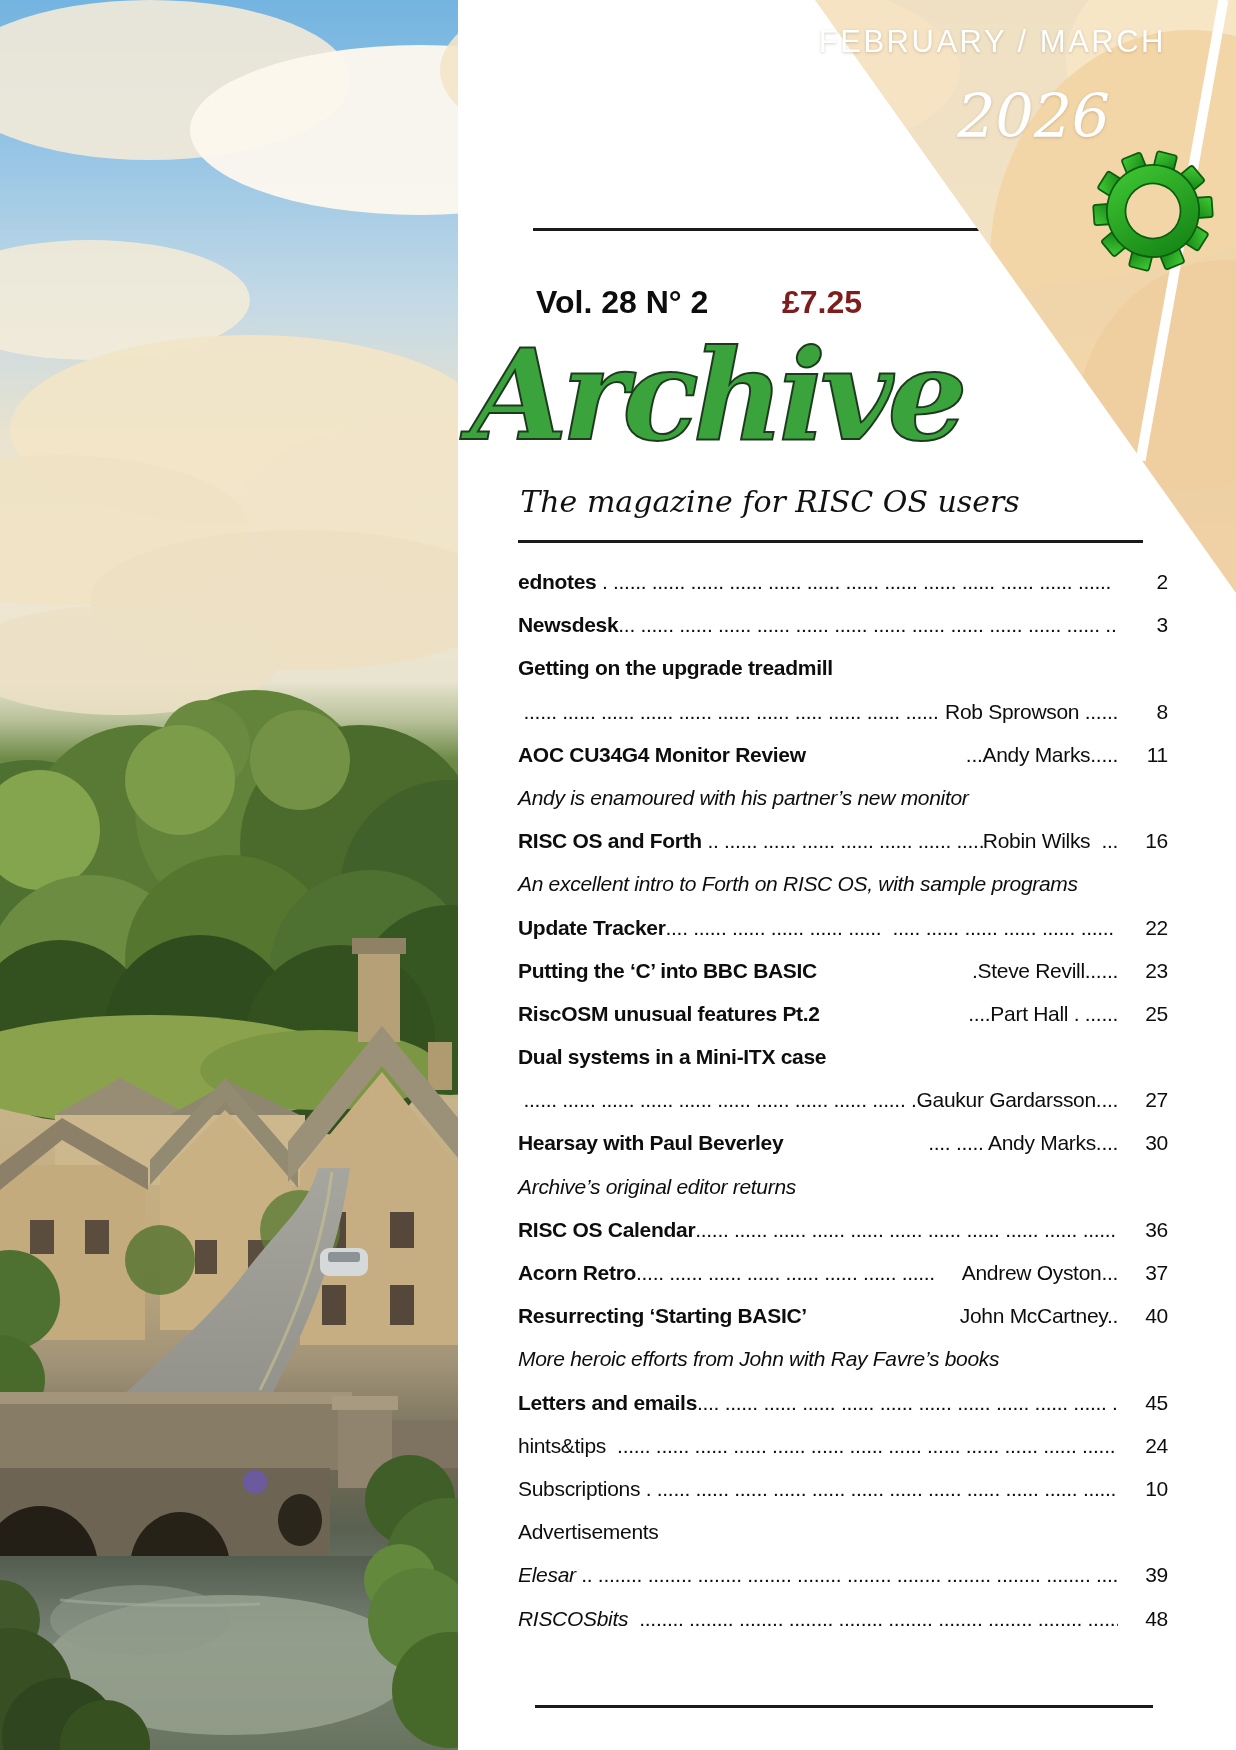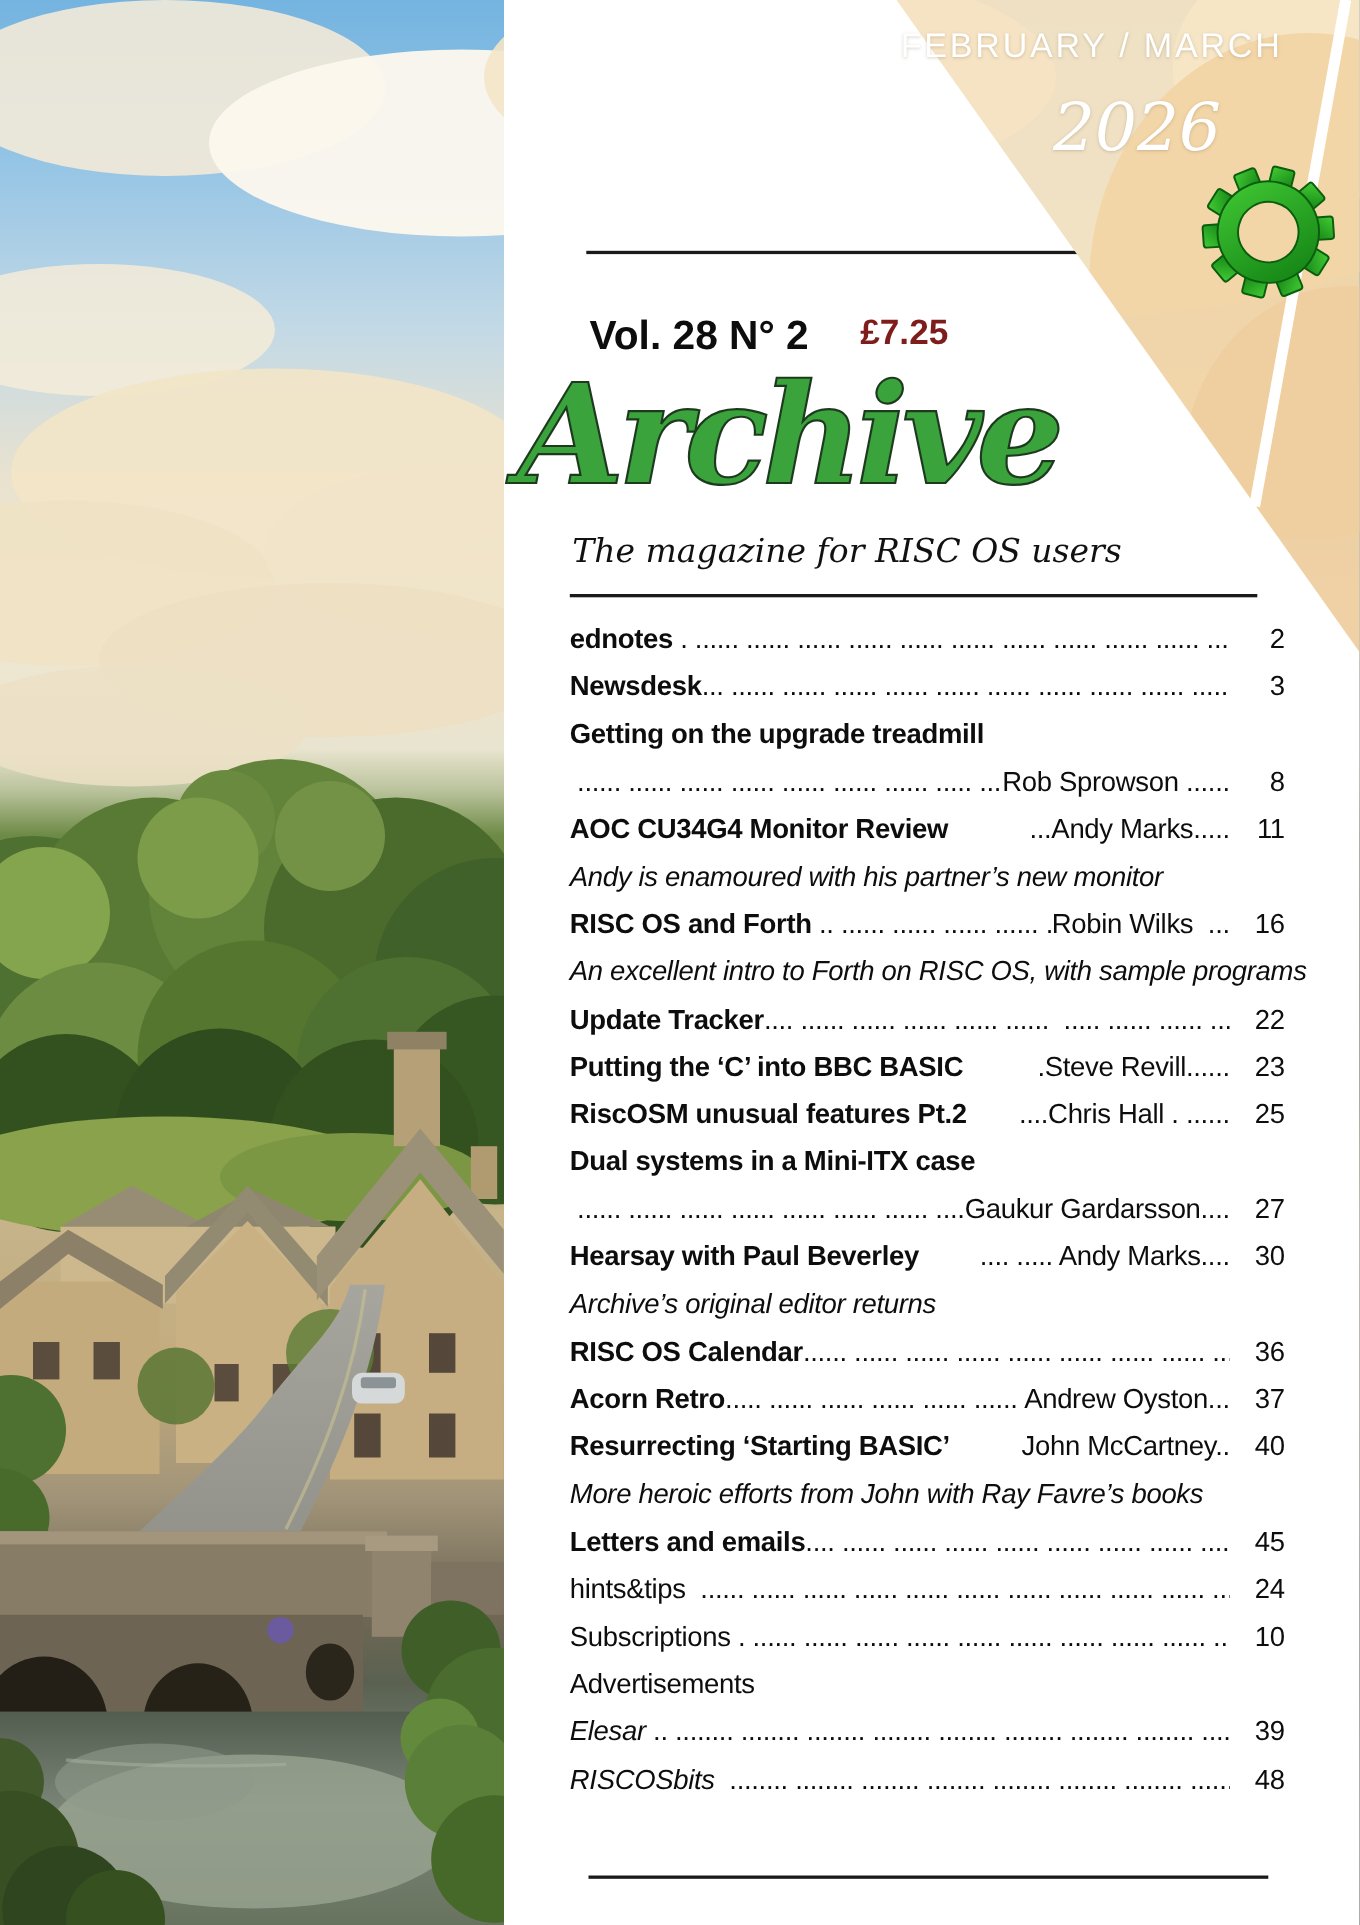--- a/index.html
+++ b/index.html
@@ -21,32 +21,32 @@
   .issue-months{font-size:31px;letter-spacing:2.5px;font-weight:400;
                 text-shadow:0 1px 3px rgba(90,70,40,.25);}
   .issue-year{font-family:"DejaVu Serif",serif;font-style:italic;font-size:60px;line-height:1.05;
               margin-right:56px;text-shadow:0 1px 3px rgba(90,70,40,.25);margin-top:25px;}
 
   
   .rule{position:absolute;background:#1a1a1a;height:3px;}
   .rule-top{left:75px;top:228px;width:463px;}
   .rule-mid{left:60px;top:540px;width:625px;}
   .rule-bottom{left:77px;top:1705px;width:618px;}
-  .volrow{position:absolute;left:78px;top:284px;font-size:37px;font-weight:700;color:#0d0d0d;}
+  .volrow{position:absolute;left:78px;top:284px;font-size:32px;font-weight:700;color:#0d0d0d;}
   .price{position:absolute;left:324px;top:284px;font-size:32px;font-weight:700;color:#7f1d1d;}
   .mag-title{position:absolute;left:12px;top:326px;width:600px;
              font-family:"DejaVu Serif",serif;font-style:italic;font-weight:bold;
              font-size:126px;line-height:1.1;letter-spacing:-6px;color:#3aa33c;
              -webkit-text-stroke:2px #1d3a1f;text-stroke:2px #1d3a1f;}
   .tagline{position:absolute;left:12px;top:484px;width:600px;text-align:center;
            font-family:"DejaVu Serif",serif;font-style:italic;font-size:30px;color:#111;}
 
   
   .toc{position:absolute;left:60px;top:560px;width:650px;color:#0d0d0d;}
-  .row{display:flex;height:43.2px;line-height:43.2px;font-size:25px;letter-spacing:-0.3px;
+  .row{display:flex;height:43.2px;line-height:43.2px;font-size:21px;letter-spacing:-0.3px;
        white-space:pre;overflow:visible;}
   .row .t{flex:0 0 auto;}
   .row .f{flex:1 1 0;min-width:0;overflow:hidden;font-weight:400;}
   .row .a{flex:0 0 auto;font-weight:400;}
   .row .p{flex:0 0 auto;min-width:44px;margin-left:6px;text-align:right;font-weight:400;}
   .s-bold .t{font-weight:700;}
   .s-plain .t{font-weight:400;}
   .s-italic .t{font-style:italic;font-weight:400;}
   .s-desc .t{font-style:italic;font-weight:400;}
 </style>
@@ -218,21 +218,21 @@
         <div class="row s-desc">
     <span class="t">An excellent intro to Forth on RISC OS, with sample programs</span><span class="f"></span><span class="a"></span><span class="p" style="min-width: 0px;"></span>
   </div>
         <div class="row s-bold">
     <span class="t">Update Tracker</span><span class="f">.... ...... ...... ...... ...... ......  ..... ...... ...... ...... ...... ......</span><span class="a"></span><span class="p">22</span>
   </div>
         <div class="row s-bold">
     <span class="t">Putting the ‘C’ into BBC BASIC</span><span class="f"></span><span class="a"> .Steve Revill......</span><span class="p">23</span>
   </div>
         <div class="row s-bold">
-    <span class="t">RiscOSM unusual features Pt.2</span><span class="f"></span><span class="a">....Chris Hall . ......</span><span class="p">25</span>
+    <span class="t">RiscOSM unusual features Pt.2</span><span class="f"></span><span class="a">....Part Hall . ......</span><span class="p">25</span>
   </div>
         <div class="row s-bold">
     <span class="t">Dual systems in a Mini-ITX case</span><span class="f"></span><span class="a"></span><span class="p" style="min-width: 0px;"></span>
   </div>
         <div class="row s-plain">
     <span class="t"></span><span class="f"> ...... ...... ...... ...... ...... ...... ...... ...... ...... ...... ......</span><span class="a">Gaukur Gardarsson....</span><span class="p">27</span>
   </div>
         <div class="row s-bold">
     <span class="t">Hearsay with Paul Beverley</span><span class="f"></span><span class="a">.... ..... Andy Marks....</span><span class="p">30</span>
   </div>

